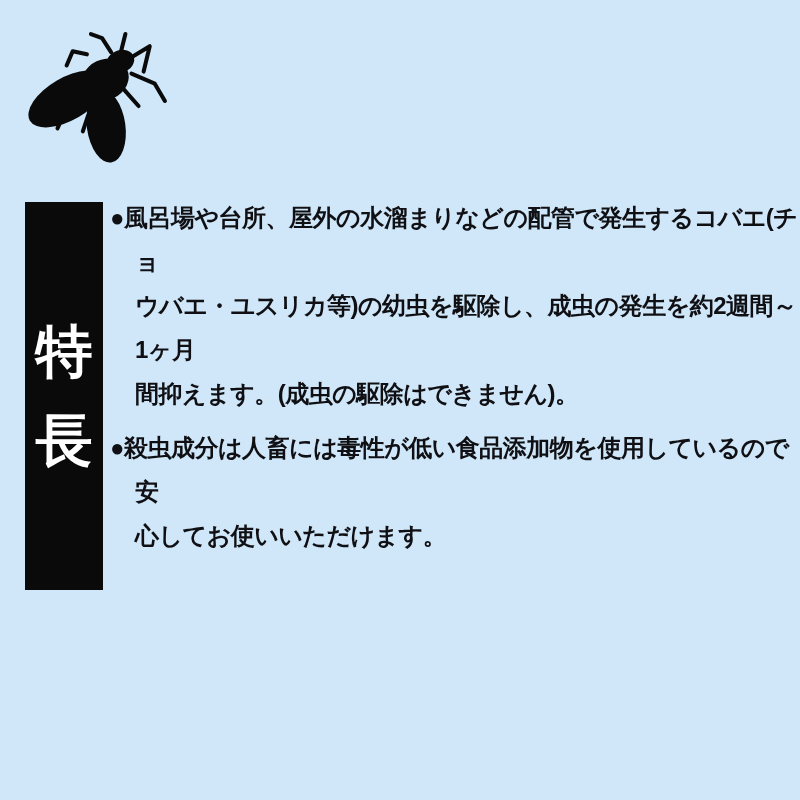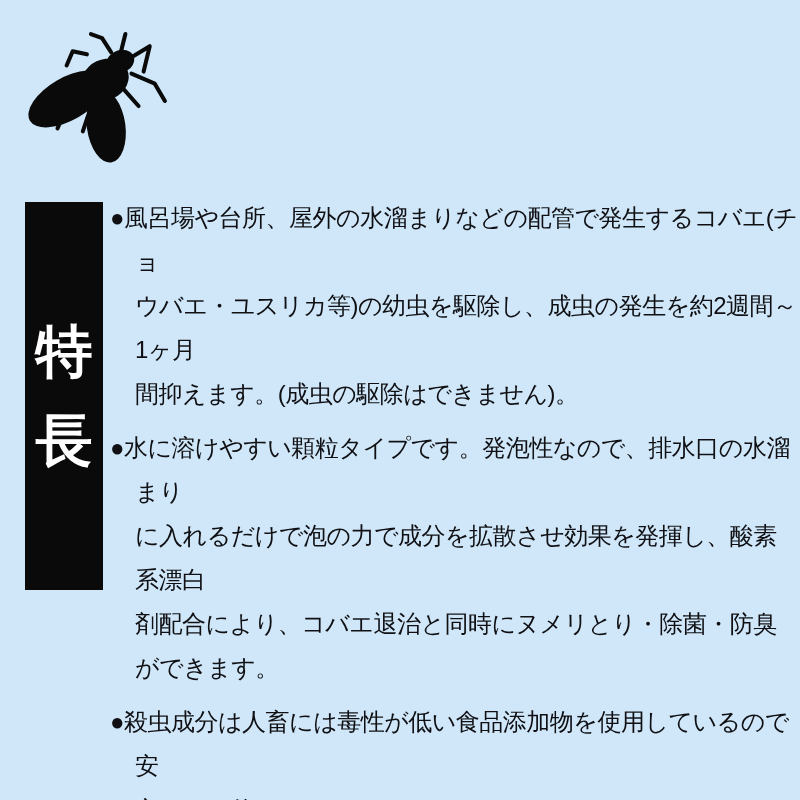--- a/index.html
+++ b/index.html
@@ -47,21 +47,21 @@
   }
   .features-list {
     position: absolute;
     left: 110px;
     top: 196px;
     width: 690px;
     color: #101014;
   }
   .feature-item {
     font-size: 24px;
-    font-weight: normal;
+    font-weight: bold;
     line-height: 44px;
     letter-spacing: -0.5px;
     margin: 0 0 10px 0;
     padding-left: 25px;
     text-indent: -25px;
   }
   .bullet {
     display: inline;
   }
   .feature-text {
@@ -106,25 +106,20 @@
   </div>
 
   <div class="features-list">
 
     <div class="feature-item">
       <span class="bullet">●</span><span class="feature-text">風呂場や台所、屋外の水溜まりなどの配管で発生するコバエ(チョ
 ウバエ・ユスリカ等)の幼虫を駆除し、成虫の発生を約2週間～1ヶ月
 間抑えます。(成虫の駆除はできません)。</span>
     </div>
 
-    <div class="feature-item">
-      <span class="bullet">●</span><span class="feature-text">水に溶けやすい顆粒タイプです。発泡性なので、排水口の水溜まり
-に入れるだけで泡の力で成分を拡散させ効果を発揮し、酸素系漂白
-剤配合により、コバエ退治と同時にヌメリとり・除菌・防臭ができます。</span>
-    </div>
 
     <div class="feature-item">
       <span class="bullet">●</span><span class="feature-text">殺虫成分は人畜には毒性が低い食品添加物を使用しているので安
 心してお使いいただけます。</span>
     </div>
 
   </div>
 
 </div>
 

